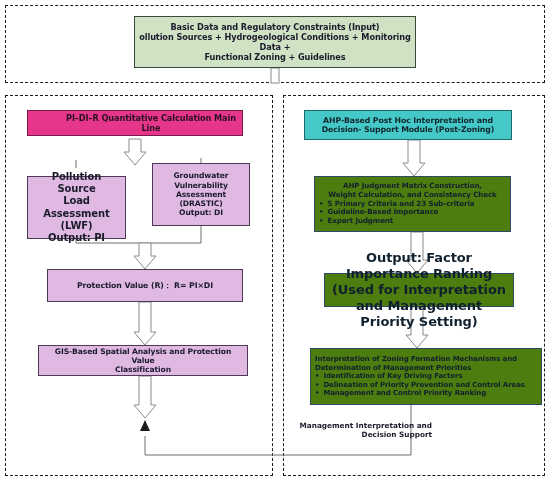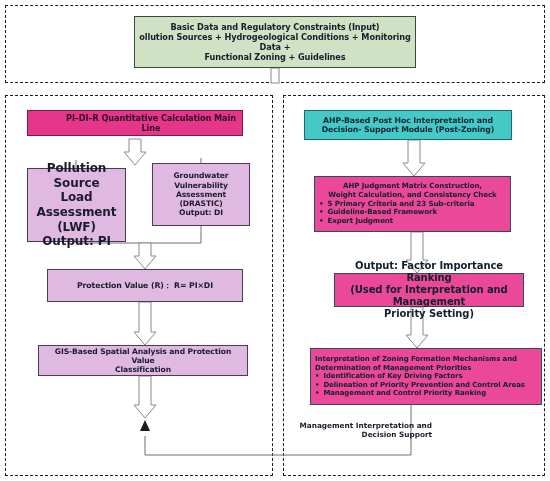--- a/index.html
+++ b/index.html
@@ -42,34 +42,34 @@
   }
   .box .bullets li{white-space:nowrap;}
   .box .bullets li:before{content:"\2022";margin-right:4px;}
   .box .hd{text-align:center;}
   .box .hd.lft{text-align:left;}
 
   .green { background:#cfe2c4; border:1.3px solid #3a4a3a; }
   .pink  { background:#e5368c; border:1.5px solid #7a1a48; color:#2a1020;}
   .teal  { background:#45c8c8; border:1.5px solid #1e6b6b; color:#10262c;}
   .purple{ background:#dfb9e2; border:1.5px solid #4e3a55; }
-  .blue  { background:#ec4899; border:1.5px solid #2f4a63; color:#10202e;}
+  .blue  { background:#4d7c0f; border:1.5px solid #2f4a63; color:#10202e;}
 
   
   #box-input        {left:134px; top:16px;  width:282px; height:52px;  font-size:8.2px;}
   #box-left-header  {left:27px;  top:110px; width:216px; height:26px;  font-size:8.2px;padding-left:36px;}
-  #box-lwf          {left:27px;  top:168px; width:99px;  height:74px;  font-size:12px;}
+  #box-lwf          {left:27px;  top:176px; width:99px;  height:63px;  font-size:10px;}
   #box-drastic      {left:152px; top:163px; width:98px;  height:63px;  font-size:7.6px;}
   #box-protection   {left:47px;  top:269px; width:196px; height:33px;  font-size:7.8px;}
   #box-gis          {left:38px;  top:345px; width:210px; height:31px;  font-size:7.6px;}
   #box-zoning       {left:38px;  top:420px; width:210px; height:30px;  font-size:7.6px;}
 
   #box-right-header {left:304px; top:110px; width:208px; height:30px;  font-size:7.8px;}
   #box-ahp          {left:314px; top:176px; width:197px; height:56px;  font-size:7.1px;}
-  #box-output       {left:334px; top:273px; width:190px; height:34px;  font-size:10px;}
+  #box-output       {left:324px; top:273px; width:190px; height:34px;  font-size:13px;}
   #box-interp       {left:310px; top:348px; width:232px; height:57px;  font-size:7.0px;}
 
   
   #caption-mgmt{
     position:absolute;left:292px;top:421px;width:140px;
     font-size:7.3px;font-weight:bold;color:#1b1b2b;
     text-align:right;line-height:1.3;
   }
 
   
@@ -174,21 +174,21 @@
       <div class="hd">Decision- Support  Module (Post-Zoning)</div>
     </div>
   </div>
 
   <div class="box blue" id="box-ahp">
     <div class="inner">
       <div class="hd">AHP Judgment Matrix Construction,</div>
       <div class="hd">Weight Calculation, and Consistency Check</div>
       <ul class="bullets">
         <li>5 Primary Criteria and 23 Sub-criteria</li>
-        <li>Guideline-Based Framework</li>
+        <li>Guideline-Based Importance</li>
         <li>Expert Judgment</li>
       </ul>
     </div>
   </div>
 
   <div class="box blue" id="box-output">
     <div class="inner">
       <div class="hd">Output: Factor Importance Ranking</div>
       <div class="hd">(Used for Interpretation and Management</div>
       <div class="hd">Priority Setting)</div>

